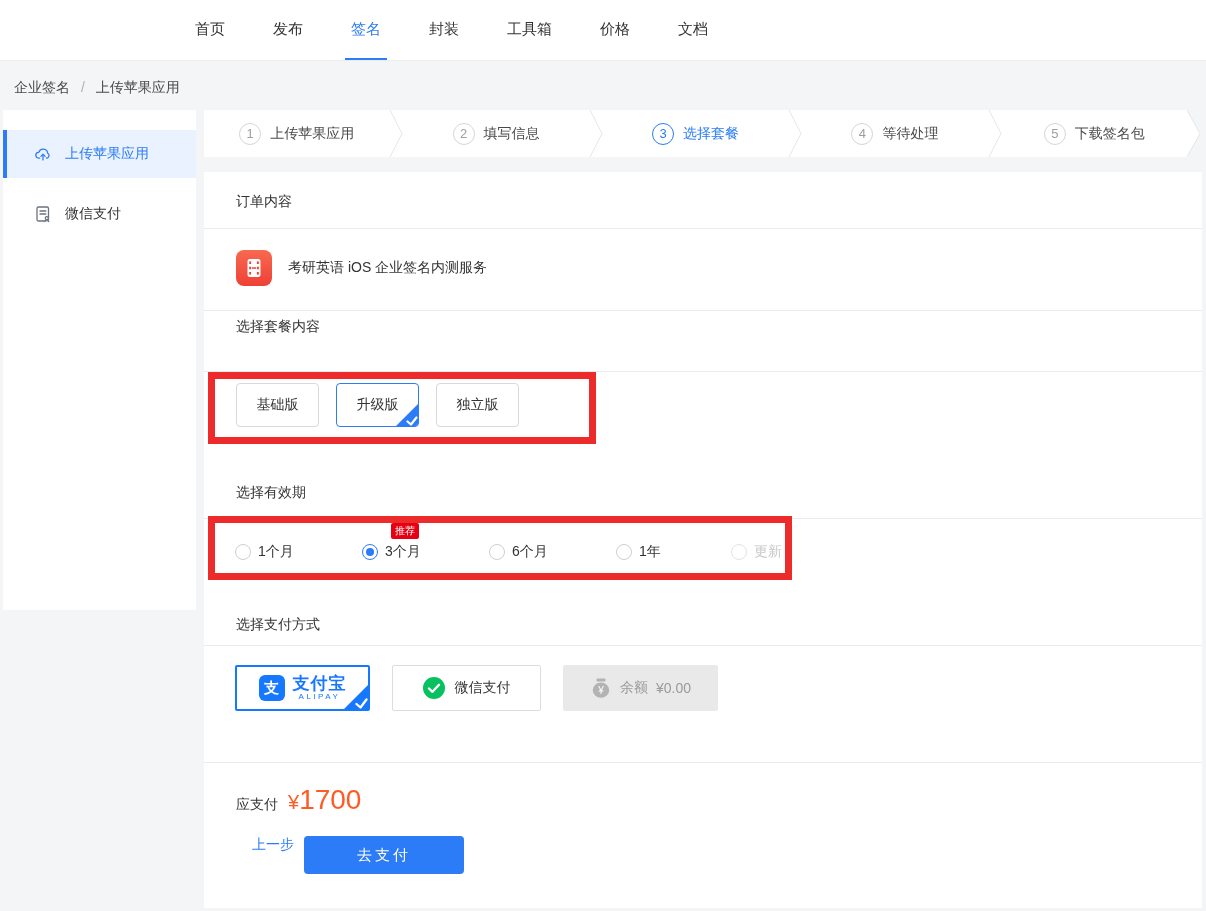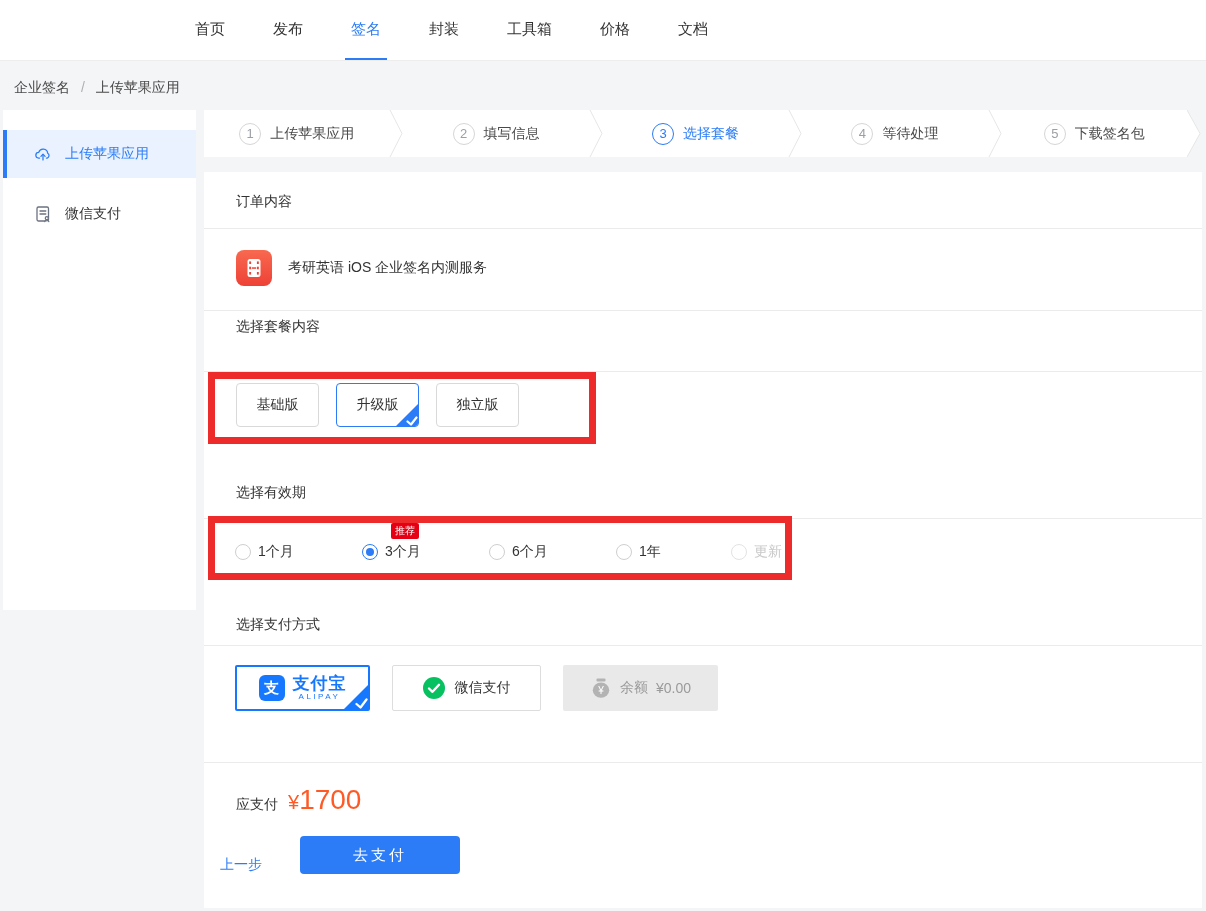--- a/index.html
+++ b/index.html
@@ -83,21 +83,21 @@
   .ali-cn { font-size:17px; font-weight:600; color:#1678ff; letter-spacing:1px; line-height:1; }
   .ali-en { font-size:8px; color:#1678ff; letter-spacing:2.5px; line-height:1; margin-top:1px; }
   .pay-wechat { width:149px; background:#fff; border:1px solid #ddd; gap:10px; font-size:14px; color:#333; }
   .pay-balance { width:155px; background:#e9e9e9; gap:8px; font-size:14px; color:#9a9a9a; cursor:default; }
 
   .summary { position:absolute; left:32px; top:612px; display:flex; align-items:baseline; }
   .summary-label { font-size:14px; color:#333; }
   .summary-currency { font-size:20px; color:#ff5a26; margin-left:10px; }
   .summary-amount { font-size:28px; color:#ff5a26; }
 
-  .actions { position:absolute; left:16px; top:664px; display:flex; align-items:flex-end; gap:38px; }
+  .actions { position:absolute; left:48px; top:664px; display:flex; align-items:flex-start; gap:10px; }
   .prev-link { font-size:14px; color:#2b7cf6; cursor:pointer; }
   .pay-go { width:160px; height:38px; background:#2b7cf6; border:none; border-radius:4px;
             color:#fff; font-size:15px; letter-spacing:3px; cursor:pointer;
             font-family:"Liberation Sans","DejaVu Sans",sans-serif; }
 
   
   .annot { position:absolute; border:7px solid #ee2b2b; z-index:10; pointer-events:none; }
   .annot-pkg { left:208px; top:372px; width:388px; height:72px; }
   .annot-validity { left:208px; top:516px; width:584px; height:64px; }
   .recommend-badge { position:absolute; left:391px; top:523px; z-index:11; background:#e60014;

